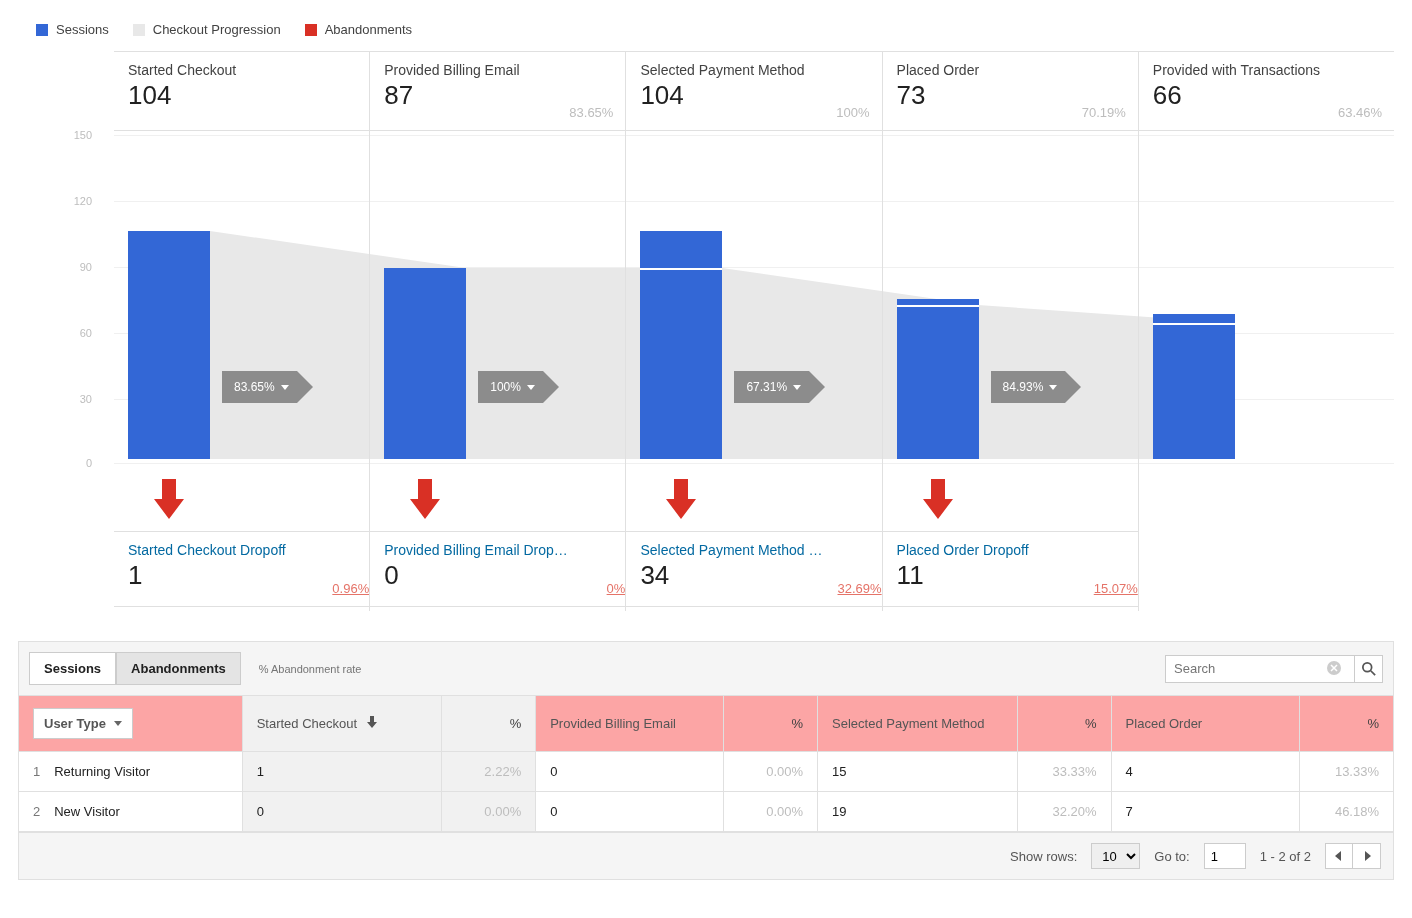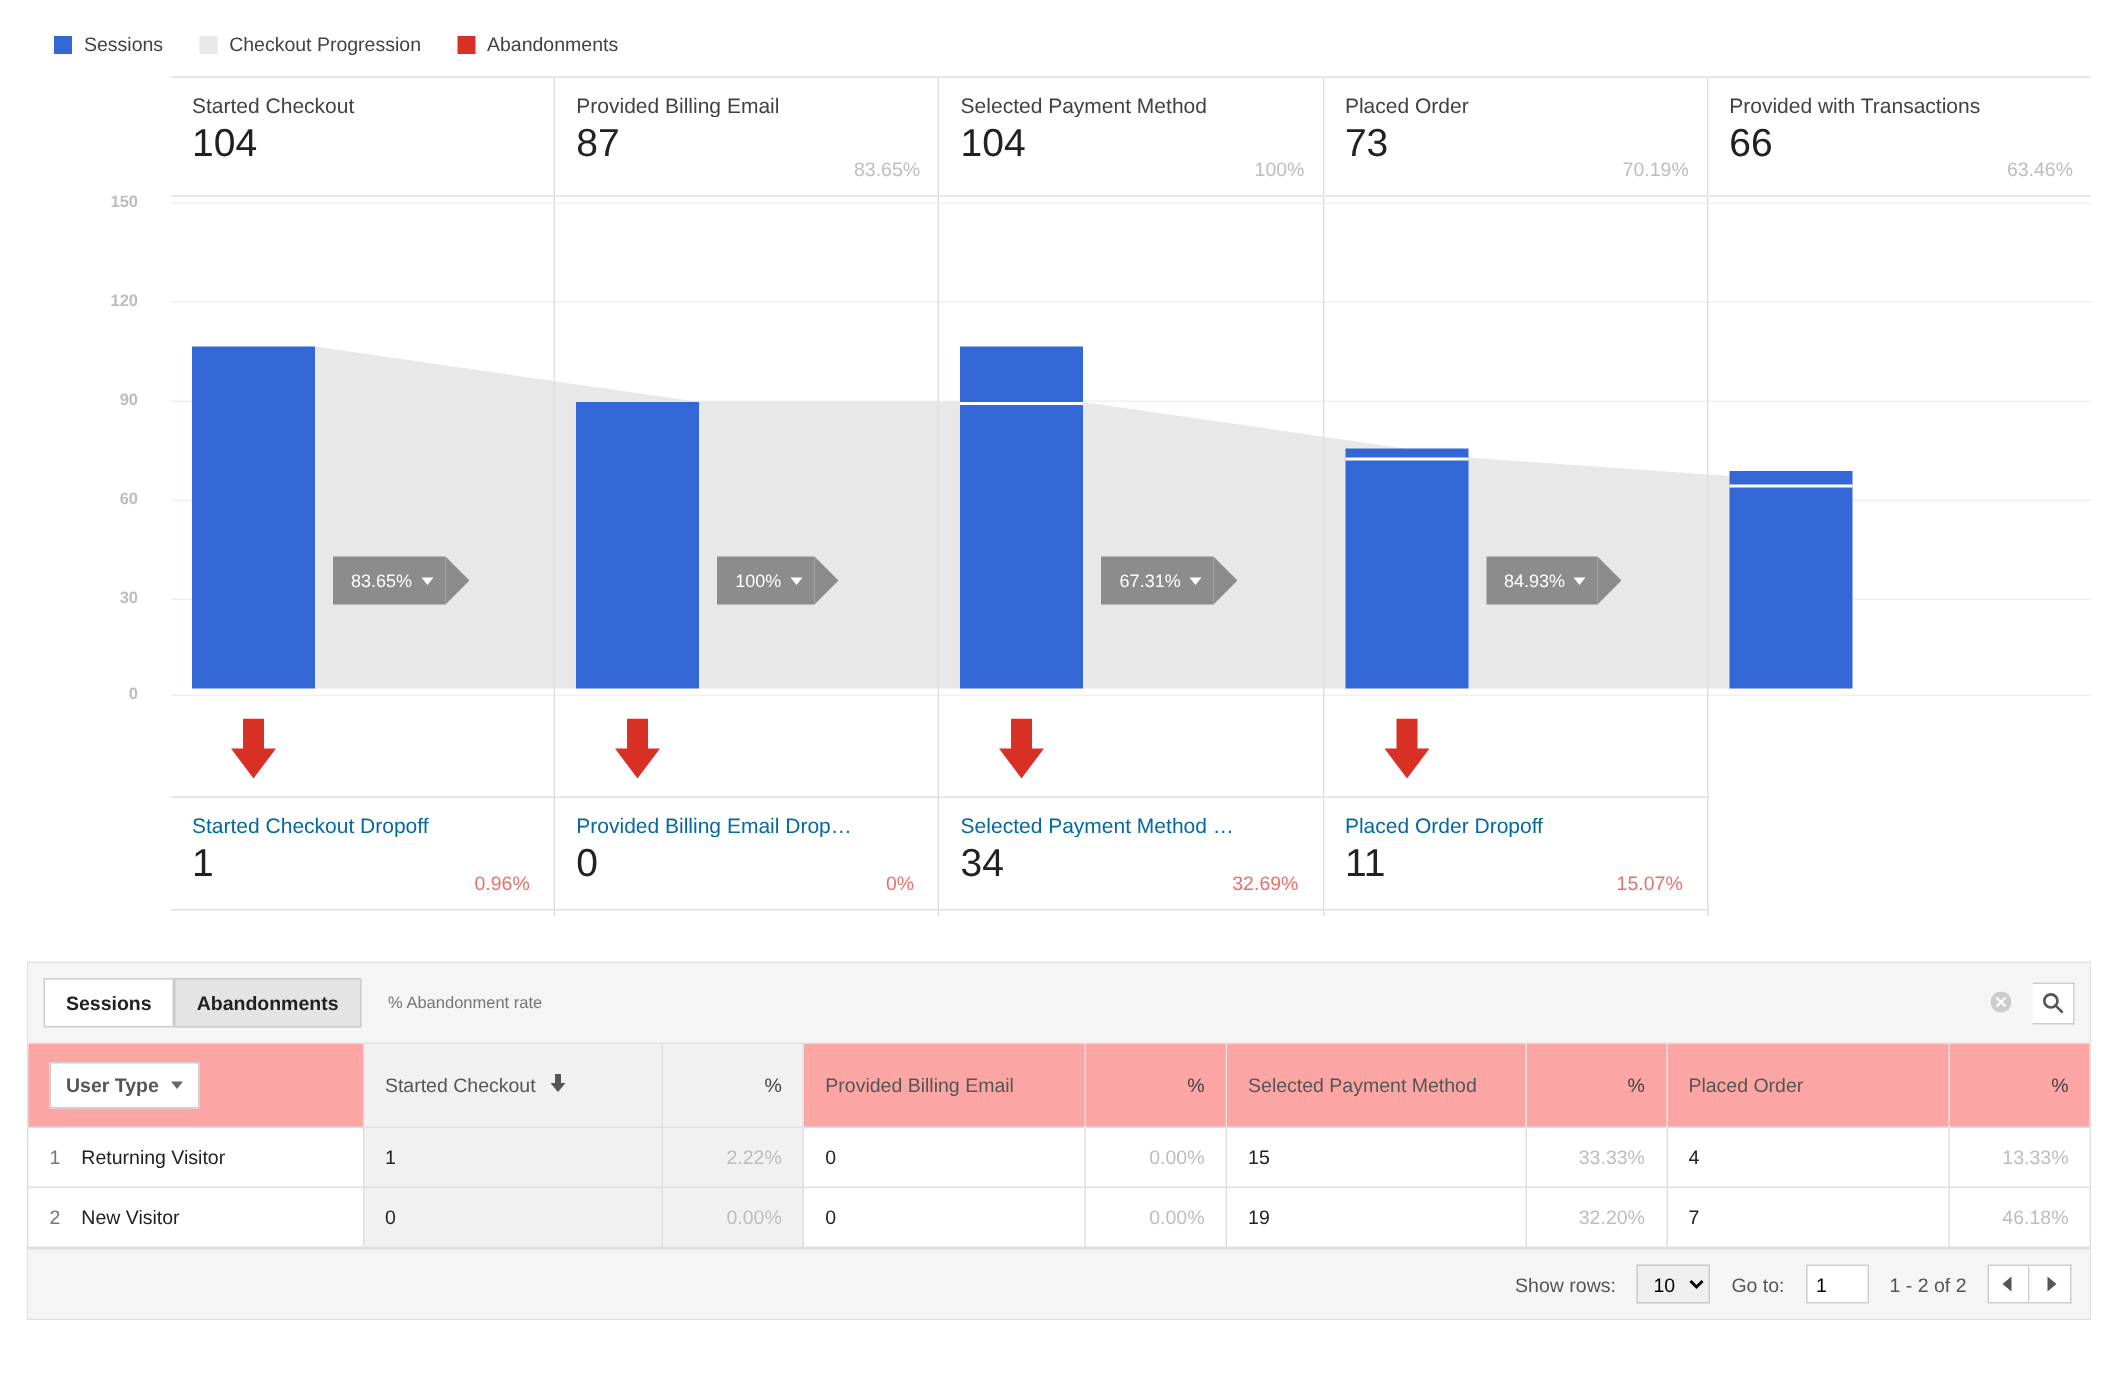--- a/index.html
+++ b/index.html
@@ -19,21 +19,21 @@
     width:1412px;height:918px;background:#fff;overflow:hidden;
   }
 
   
   .legend{display:flex;gap:24px;padding:22px 36px 14px;}
   .legend-item{display:flex;align-items:center;gap:8px;font-size:13px;color:#424242;}
   .sw{width:12px;height:12px;}
 
   
   .funnel{position:relative;height:560px;margin:0 18px 30px;}
-  .axis-label{position:absolute;right:1302px;font-size:11px;color:var(--light-grey);text-align:right;width:40px;font-weight:bold;}
+  .axis-label{position:absolute;right:1302px;font-size:11px;color:var(--light-grey);text-align:right;width:40px;}
   .gridline{position:absolute;left:96px;right:0;height:1px;background:#f0f0f0;}
   .cols{position:absolute;left:96px;right:0;top:0;bottom:0;display:flex;}
   .col{flex:1;border-left:1px solid var(--border);position:relative;}
   .col:first-child{border-left:none;}
 
   .col-header{height:80px;border-top:1px solid var(--border);border-bottom:1px solid var(--border);padding:10px 14px;position:relative;background:#fff;}
   .col-title{font-size:14px;color:#424242;white-space:nowrap;overflow:hidden;text-overflow:ellipsis;}
   .col-value{font-size:26px;color:#212121;margin-top:2px;}
   .col-pct{position:absolute;right:12px;bottom:10px;font-size:13px;color:var(--light-grey);}
 
@@ -43,21 +43,21 @@
   .flow-tag{position:absolute;display:flex;align-items:center;height:32px;background:var(--grey-tag);color:#fff;font-size:12px;padding:0 8px 0 12px;gap:6px;cursor:pointer;}
   .flow-tag::after{content:"";position:absolute;right:-16px;top:0;width:0;height:0;border-top:16px solid transparent;border-bottom:16px solid transparent;border-left:16px solid var(--grey-tag);}
   .caret{width:0;height:0;border-left:4px solid transparent;border-right:4px solid transparent;border-top:5px solid #fff;}
 
   .dropoff-arrow{position:absolute;left:40px;top:428px;width:30px;height:40px;}
   .dropoff-arrow svg{width:30px;height:40px;}
 
   .col-footer{position:absolute;left:0;right:0;top:480px;border-top:1px solid var(--border);border-bottom:1px solid var(--border);padding:10px 14px;height:76px;background:#fff;}
   .foot-title{font-size:14px;color:#0369a1;white-space:nowrap;overflow:hidden;text-overflow:ellipsis;}
   .foot-value{font-size:26px;margin-top:2px;}
-  .foot-pct{position:absolute;right:16px;bottom:10px;font-size:13px;color:var(--red-orange);}
+  .foot-pct{position:absolute;right:0;bottom:10px;font-size:13px;color:var(--red-orange);text-decoration:underline;}
 
   
   .flow{position:absolute;left:96px;bottom:152px;overflow:visible;}
 
   
   .table-wrap{margin:0 18px;border:1px solid var(--border);}
   .tabbar{display:flex;align-items:center;background:var(--soft);border-bottom:1px solid var(--border);padding:10px 10px;position:relative;}
   .tab{padding:8px 14px;border:1px solid #ccc;background:#fff;font-size:13px;font-weight:bold;cursor:pointer;}
   .tab.active{background:#e4e4e4;}
   .tab-text{margin-left:18px;color:var(--text-grey);font-size:11px;cursor:pointer;}
@@ -238,20 +238,21 @@
     </div>
   </div>
 </div>
 
 <div class="table-wrap">
   <div class="tabbar">
     <div class="tab">Sessions</div>
     <div class="tab active">Abandonments</div>
     <span class="tab-text">% Abandonment rate</span>
     <div class="searchbox">
+      <input type="text" placeholder="Search" style="">
       <span class="clear-icon">
         <svg width="14" height="14" viewBox="0 0 14 14">
             <circle cx="7" cy="7" r="7" fill="#ccc"></circle>
             <path d="M4 4 L10 10 M10 4 L4 10" stroke="#fff" stroke-width="1.5"></path>
           </svg>
       </span>
       <span class="search-btn">
         <svg width="14" height="14" viewBox="0 0 16 16">
             <circle cx="6" cy="6" r="5" fill="none" stroke="#555" stroke-width="2"></circle>
             <line x1="10" y1="10" x2="15" y2="15" stroke="#555" stroke-width="2"></line>

